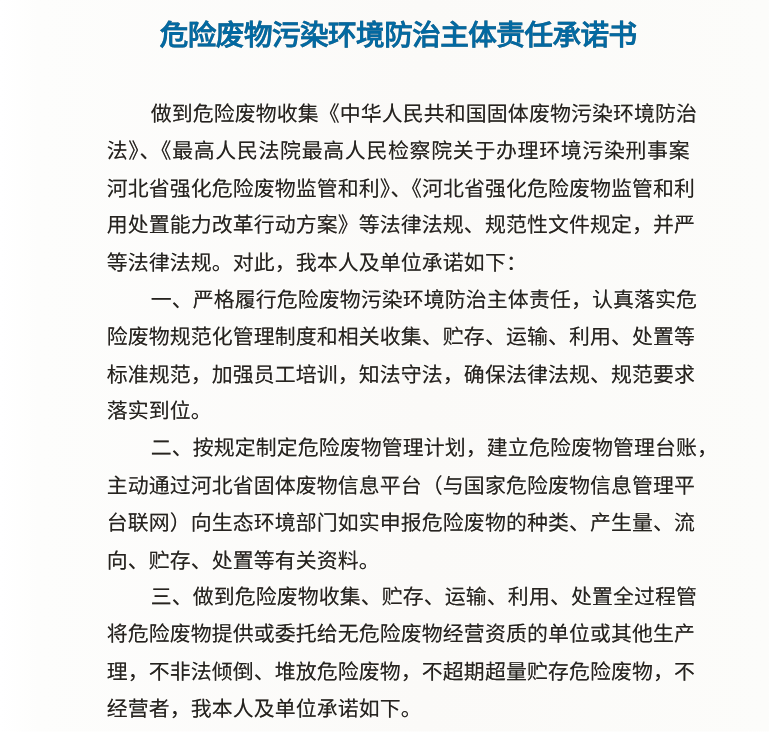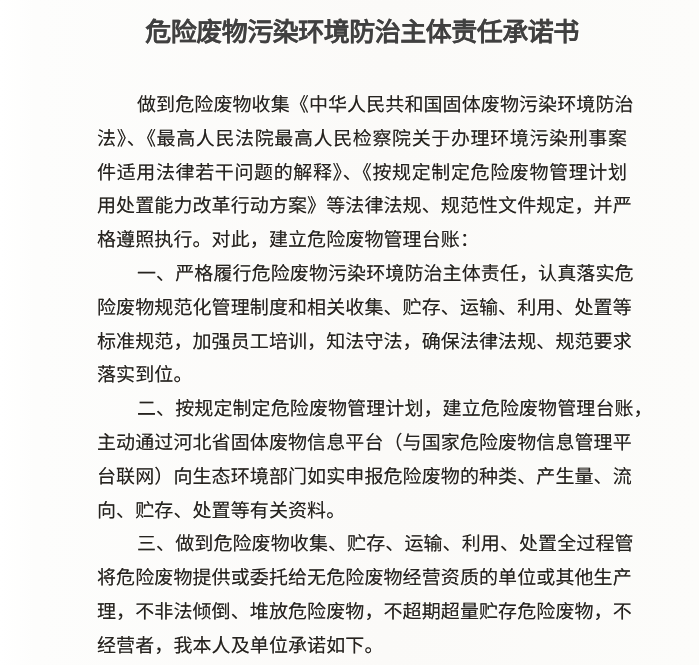--- a/index.html
+++ b/index.html
@@ -21,21 +21,21 @@
     padding: 15px 72px 0 97px;
   }
   .doc-title {
     margin: 0 0 37px 0;
     font-size: 26px;
     font-weight: bold;
     line-height: 36px;
     letter-spacing: -0.5px;
     text-align: center;
     white-space: nowrap;
-    color: #404040;
+    color: #0369a1;
     text-shadow: 0 0 0.6px rgba(30,28,24,0.55);
   }
   .body-text {
     width: 530px;
   }
   .line {
     font-size: 19px;
     line-height: 33.8px;
     text-align: justify;
     text-align-last: justify;
@@ -55,23 +55,23 @@
 <body>
 
 <div class="page">
   <h1 class="doc-title">危险废物污染环境防治主体责任承诺书</h1>
 
   <div class="body-text">
 
     <div class="paragraph">
       <div class="line indent">做到危险废物收集《中华人民共和国固体废物污染环境防治</div>
       <div class="line">法》、《最高人民法院最高人民检察院关于办理环境污染刑事案</div>
-      <div class="line">件适用法律若干问题的解释》、《按规定制定危险废物管理计划</div>
+      <div class="line">河北省强化危险废物监管和利》、《河北省强化危险废物监管和利</div>
       <div class="line">用处置能力改革行动方案》等法律法规、规范性文件规定，并严</div>
-      <div class="line last">格遵照执行。对此，建立危险废物管理台账：</div>
+      <div class="line last">等法律法规。对此，我本人及单位承诺如下：</div>
     </div>
 
     <div class="paragraph">
       <div class="line indent">一、严格履行危险废物污染环境防治主体责任，认真落实危</div>
       <div class="line">险废物规范化管理制度和相关收集、贮存、运输、利用、处置等</div>
       <div class="line">标准规范，加强员工培训，知法守法，确保法律法规、规范要求</div>
       <div class="line last">落实到位。</div>
     </div>
 
     <div class="paragraph">

